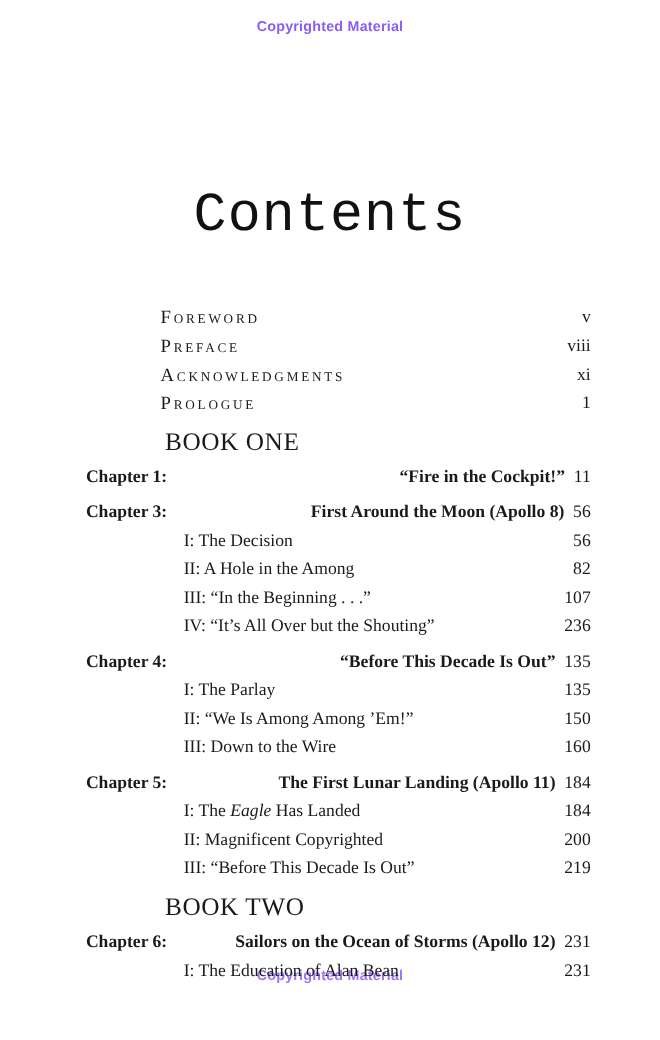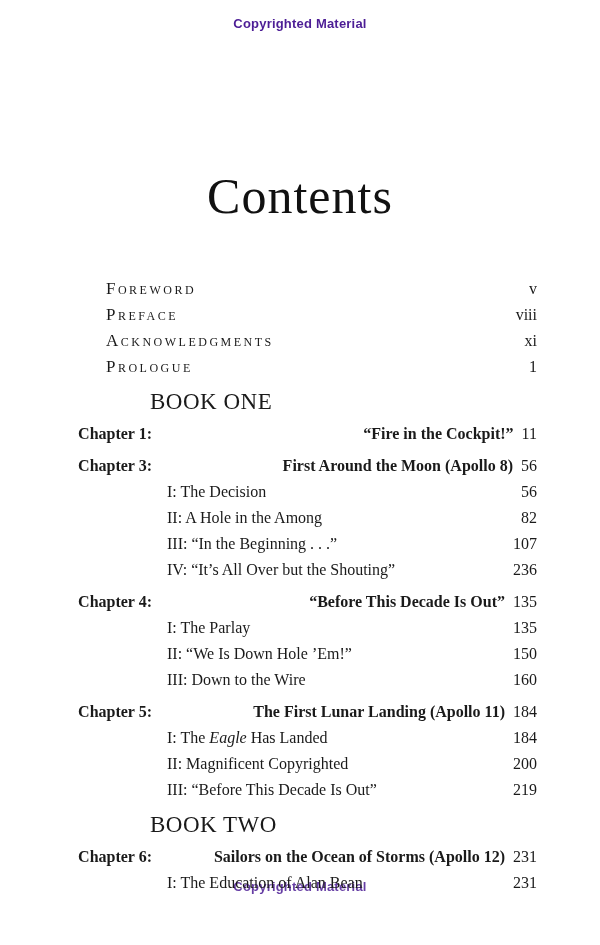--- a/index.html
+++ b/index.html
@@ -8,47 +8,48 @@
     background: #ffffff;
     color: #1a1a1a;
     font-family: "Liberation Serif", serif;
     overflow: hidden;
   }
   .watermark {
     text-align: center;
     font-family: "Liberation Sans", sans-serif;
     font-weight: bold;
     font-size: 13px;
-    color: #4c1d95;
+    color: #8b5cf6;
     letter-spacing: 0.2px;
   }
   .watermark.top { padding-top: 16px; }
   .watermark.bottom { margin-top: -17px; position: relative; z-index: 0; opacity: 0.85; }
 
   h1.page-title {
     margin: 138px 0 0 0;
     text-align: center;
     font-weight: normal;
     font-size: 50px;
     letter-spacing: 1px;
     line-height: 1.1;
     color: #111111;
+    font-family: Liberation Mono, monospace;
   }
 
   .toc {
     margin: 52px 0 0 57px;
     width: 480px;
     font-size: 16px;
   }
   .row { display: flex; line-height: 26px; position: relative; z-index: 1; }
   .pg { font-weight: normal; white-space: nowrap; }
 
   
   .fm-label {
-    margin-left: 49px; flex: 1;
+    margin-left: 89px; flex: 1;
     font-variant: small-caps;
     letter-spacing: 2.5px;
     font-size: 17px;
   }
 
   
   .book-heading {
     margin: 9px 0 0 93px;
     font-weight: normal;
     font-size: 23px;
@@ -124,21 +125,21 @@
   <div class="row ch">
     <span class="ch-label">Chapter 4:</span>
     <span class="ch-title">“Before This Decade Is Out”</span>
     <span class="pg">135</span>
   </div>
   <div class="row sub">
     <span class="sub-title">I: The Parlay</span>
     <span class="pg">135</span>
   </div>
   <div class="row sub">
-    <span class="sub-title">II: “We Is Down Hole ’Em!”</span>
+    <span class="sub-title">II: “We Is Among Among ’Em!”</span>
     <span class="pg">150</span>
   </div>
   <div class="row sub">
     <span class="sub-title">III: Down to the Wire</span>
     <span class="pg">160</span>
   </div>
 
   <div class="row ch">
     <span class="ch-label">Chapter 5:</span>
     <span class="ch-title">The First Lunar Landing (Apollo 11)</span>

